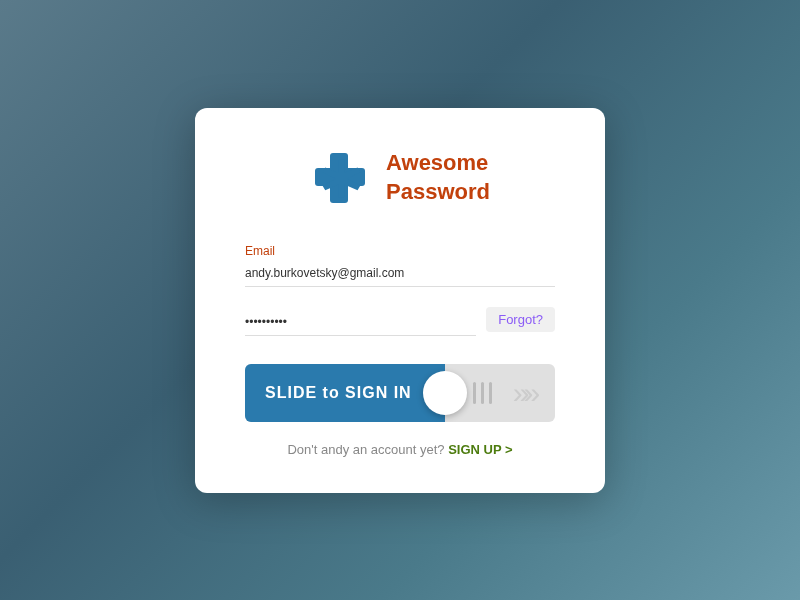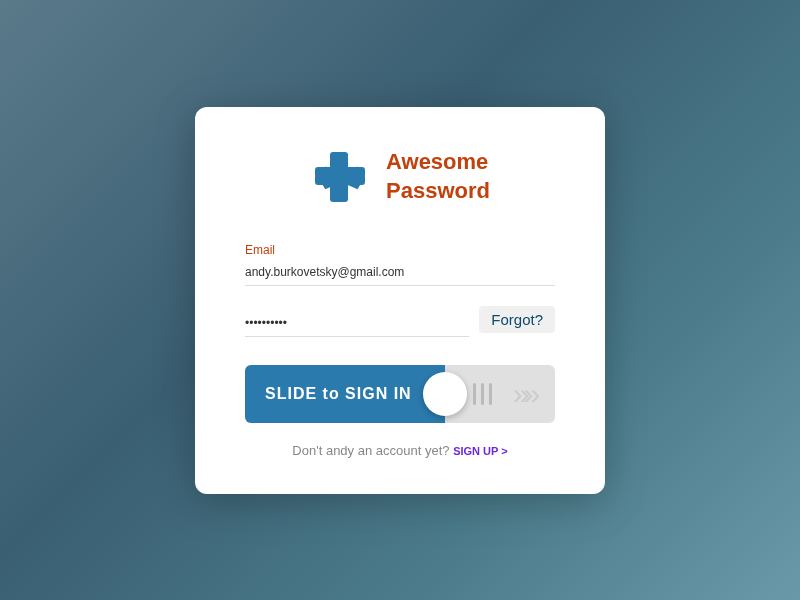--- a/index.html
+++ b/index.html
@@ -76,22 +76,22 @@
     .password-row .form-input {
       flex: 1;
     }
 
     .forgot-btn {
       flex-shrink: 0;
       background: #f0f0f0;
       border: none;
       border-radius: 4px;
       padding: 5px 12px;
-      font-size: 15px;
-      color: #0c4a6e;
+      font-size: 13px;
+      color: #8b5cf6;
       cursor: pointer;
       white-space: nowrap;
       margin-bottom: 4px;
     }
 
     .slide-section {
       margin-top: 28px;
       margin-bottom: 20px;
     }
 
@@ -166,24 +166,24 @@
       letter-spacing: -4px;
     }
 
     .signup-row {
       text-align: center;
       font-size: 13px;
       color: #888;
     }
 
     .signup-link {
-      color: #6d28d9;
+      color: #4d7c0f;
       font-weight: 700;
       text-decoration: none;
-      font-size: 11px;
+      font-size: 13px;
     }
   </style>
 </head>
 <body>
 
 <div class="login-card">
 
   <div class="logo-section">
     <svg class="logo-icon" viewBox="0 0 60 60" xmlns="http://www.w3.org/2000/svg">
 

